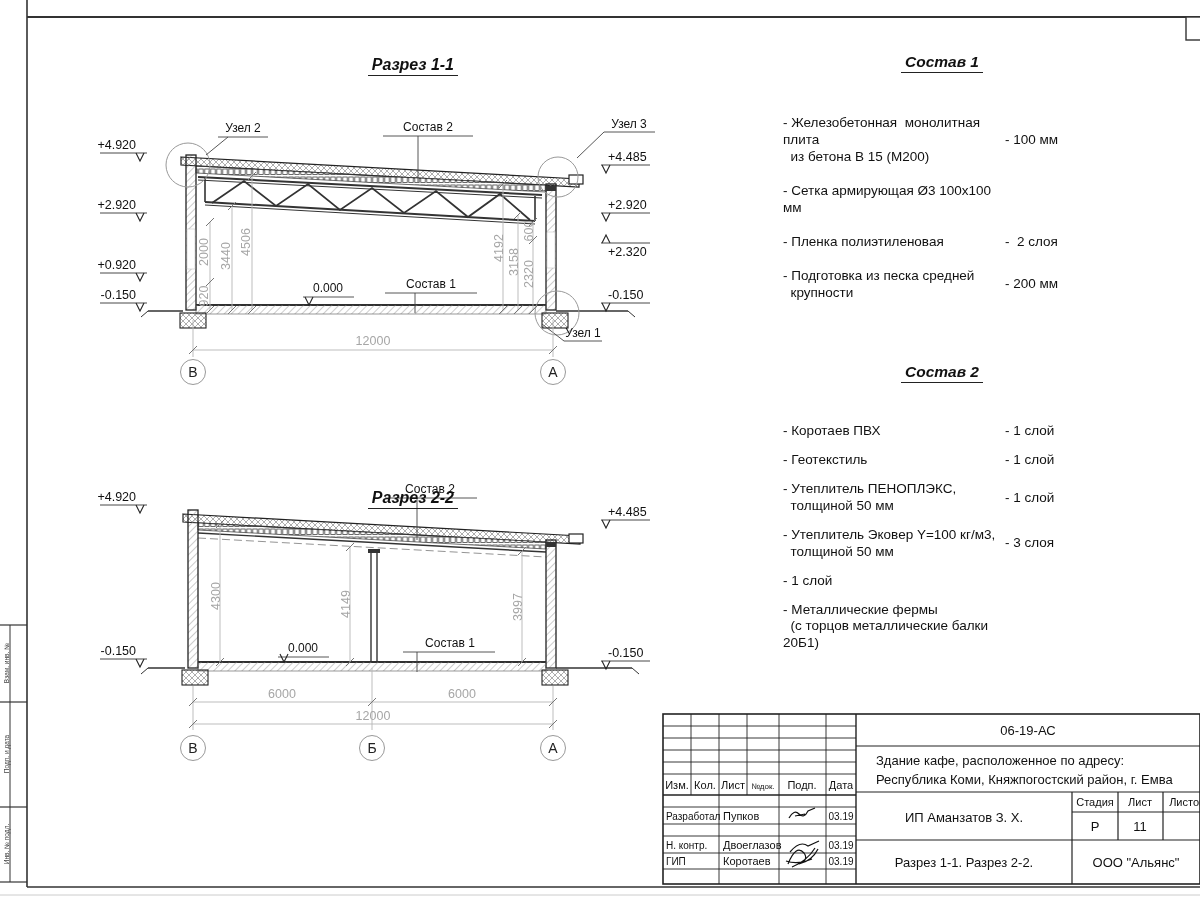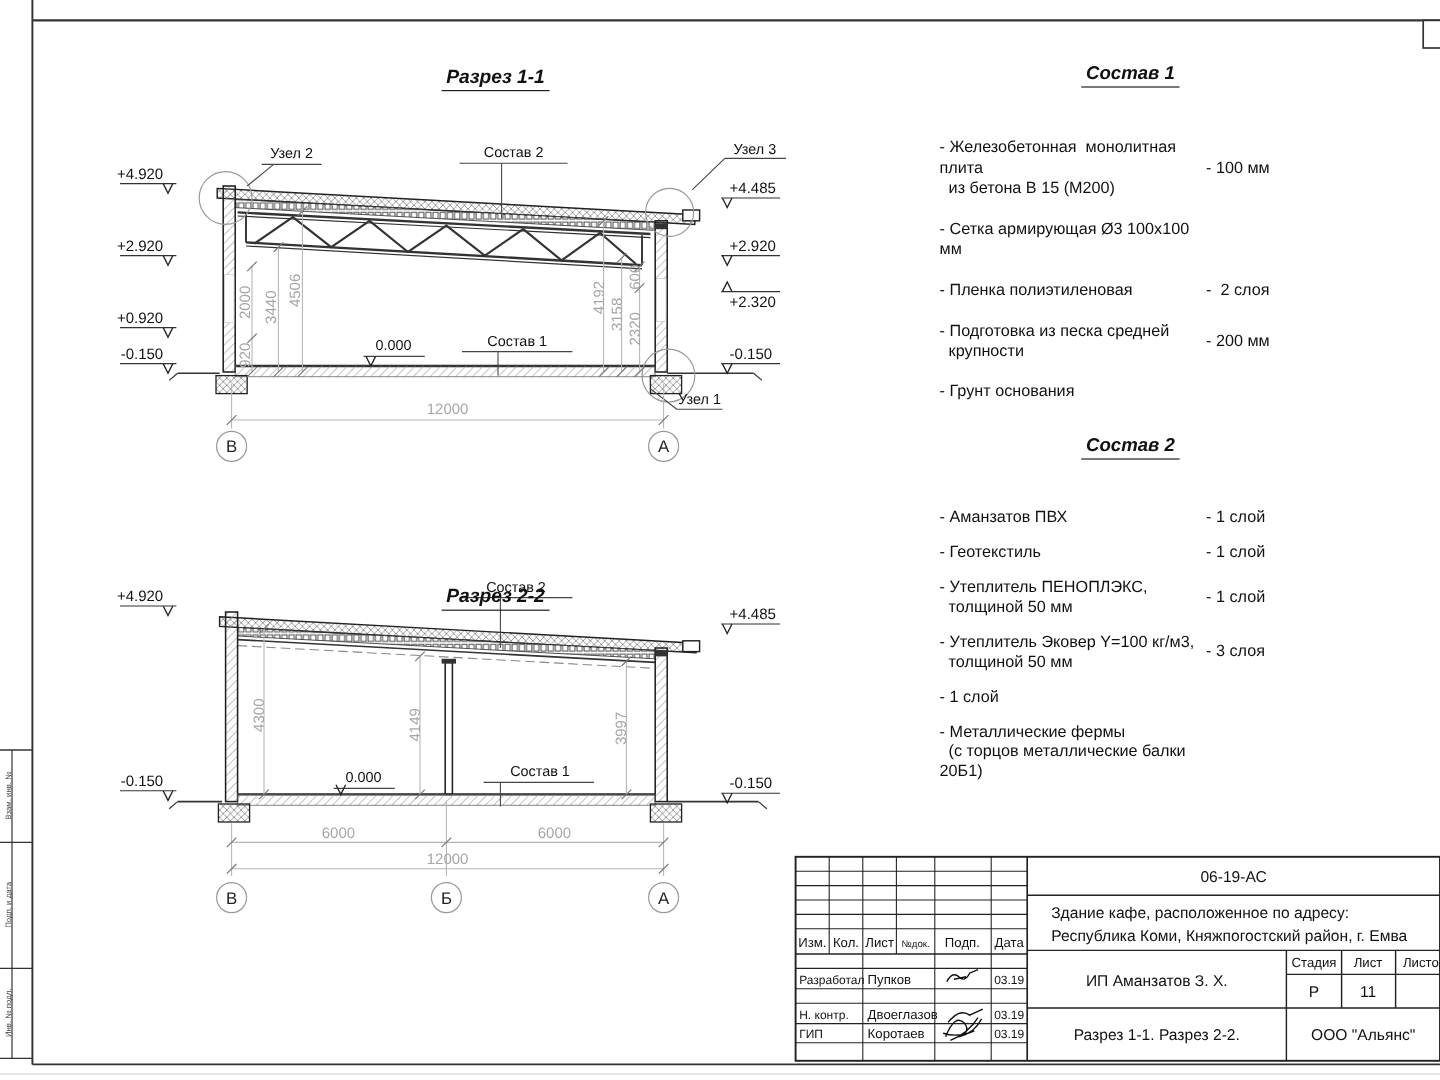--- a/index.html
+++ b/index.html
@@ -377,31 +377,27 @@
       </div>
   <div class="lrow">
         <div class="nm">- Пленка полиэтиленовая</div>
         <div class="vl">-  2 слоя</div>
       </div>
   <div class="lrow">
         <div class="nm">- Подготовка из песка средней
   крупности</div>
         <div class="vl">- 200 мм</div>
       </div>
-  <div class="lrow">
-        <div class="nm">- Грунт основания</div>
-        <div class="vl"></div>
-      </div>
 </div>
 
 <div class="listblock sp2" style="left:783px;top:362px;">
   <div class="hd"><span>Состав 2</span></div>
   <div style="height:42px;"></div>
   <div class="lrow">
-        <div class="nm">- Аманзатов ПВХ</div>
+        <div class="nm">- Коротаев ПВХ</div>
         <div class="vl">- 1 слой</div>
       </div>
   <div class="lrow">
         <div class="nm">- Геотекстиль</div>
         <div class="vl">- 1 слой</div>
       </div>
   <div class="lrow">
         <div class="nm">- Утеплитель ПЕНОПЛЭКС,
   толщиной 50 мм</div>
         <div class="vl">- 1 слой</div>

